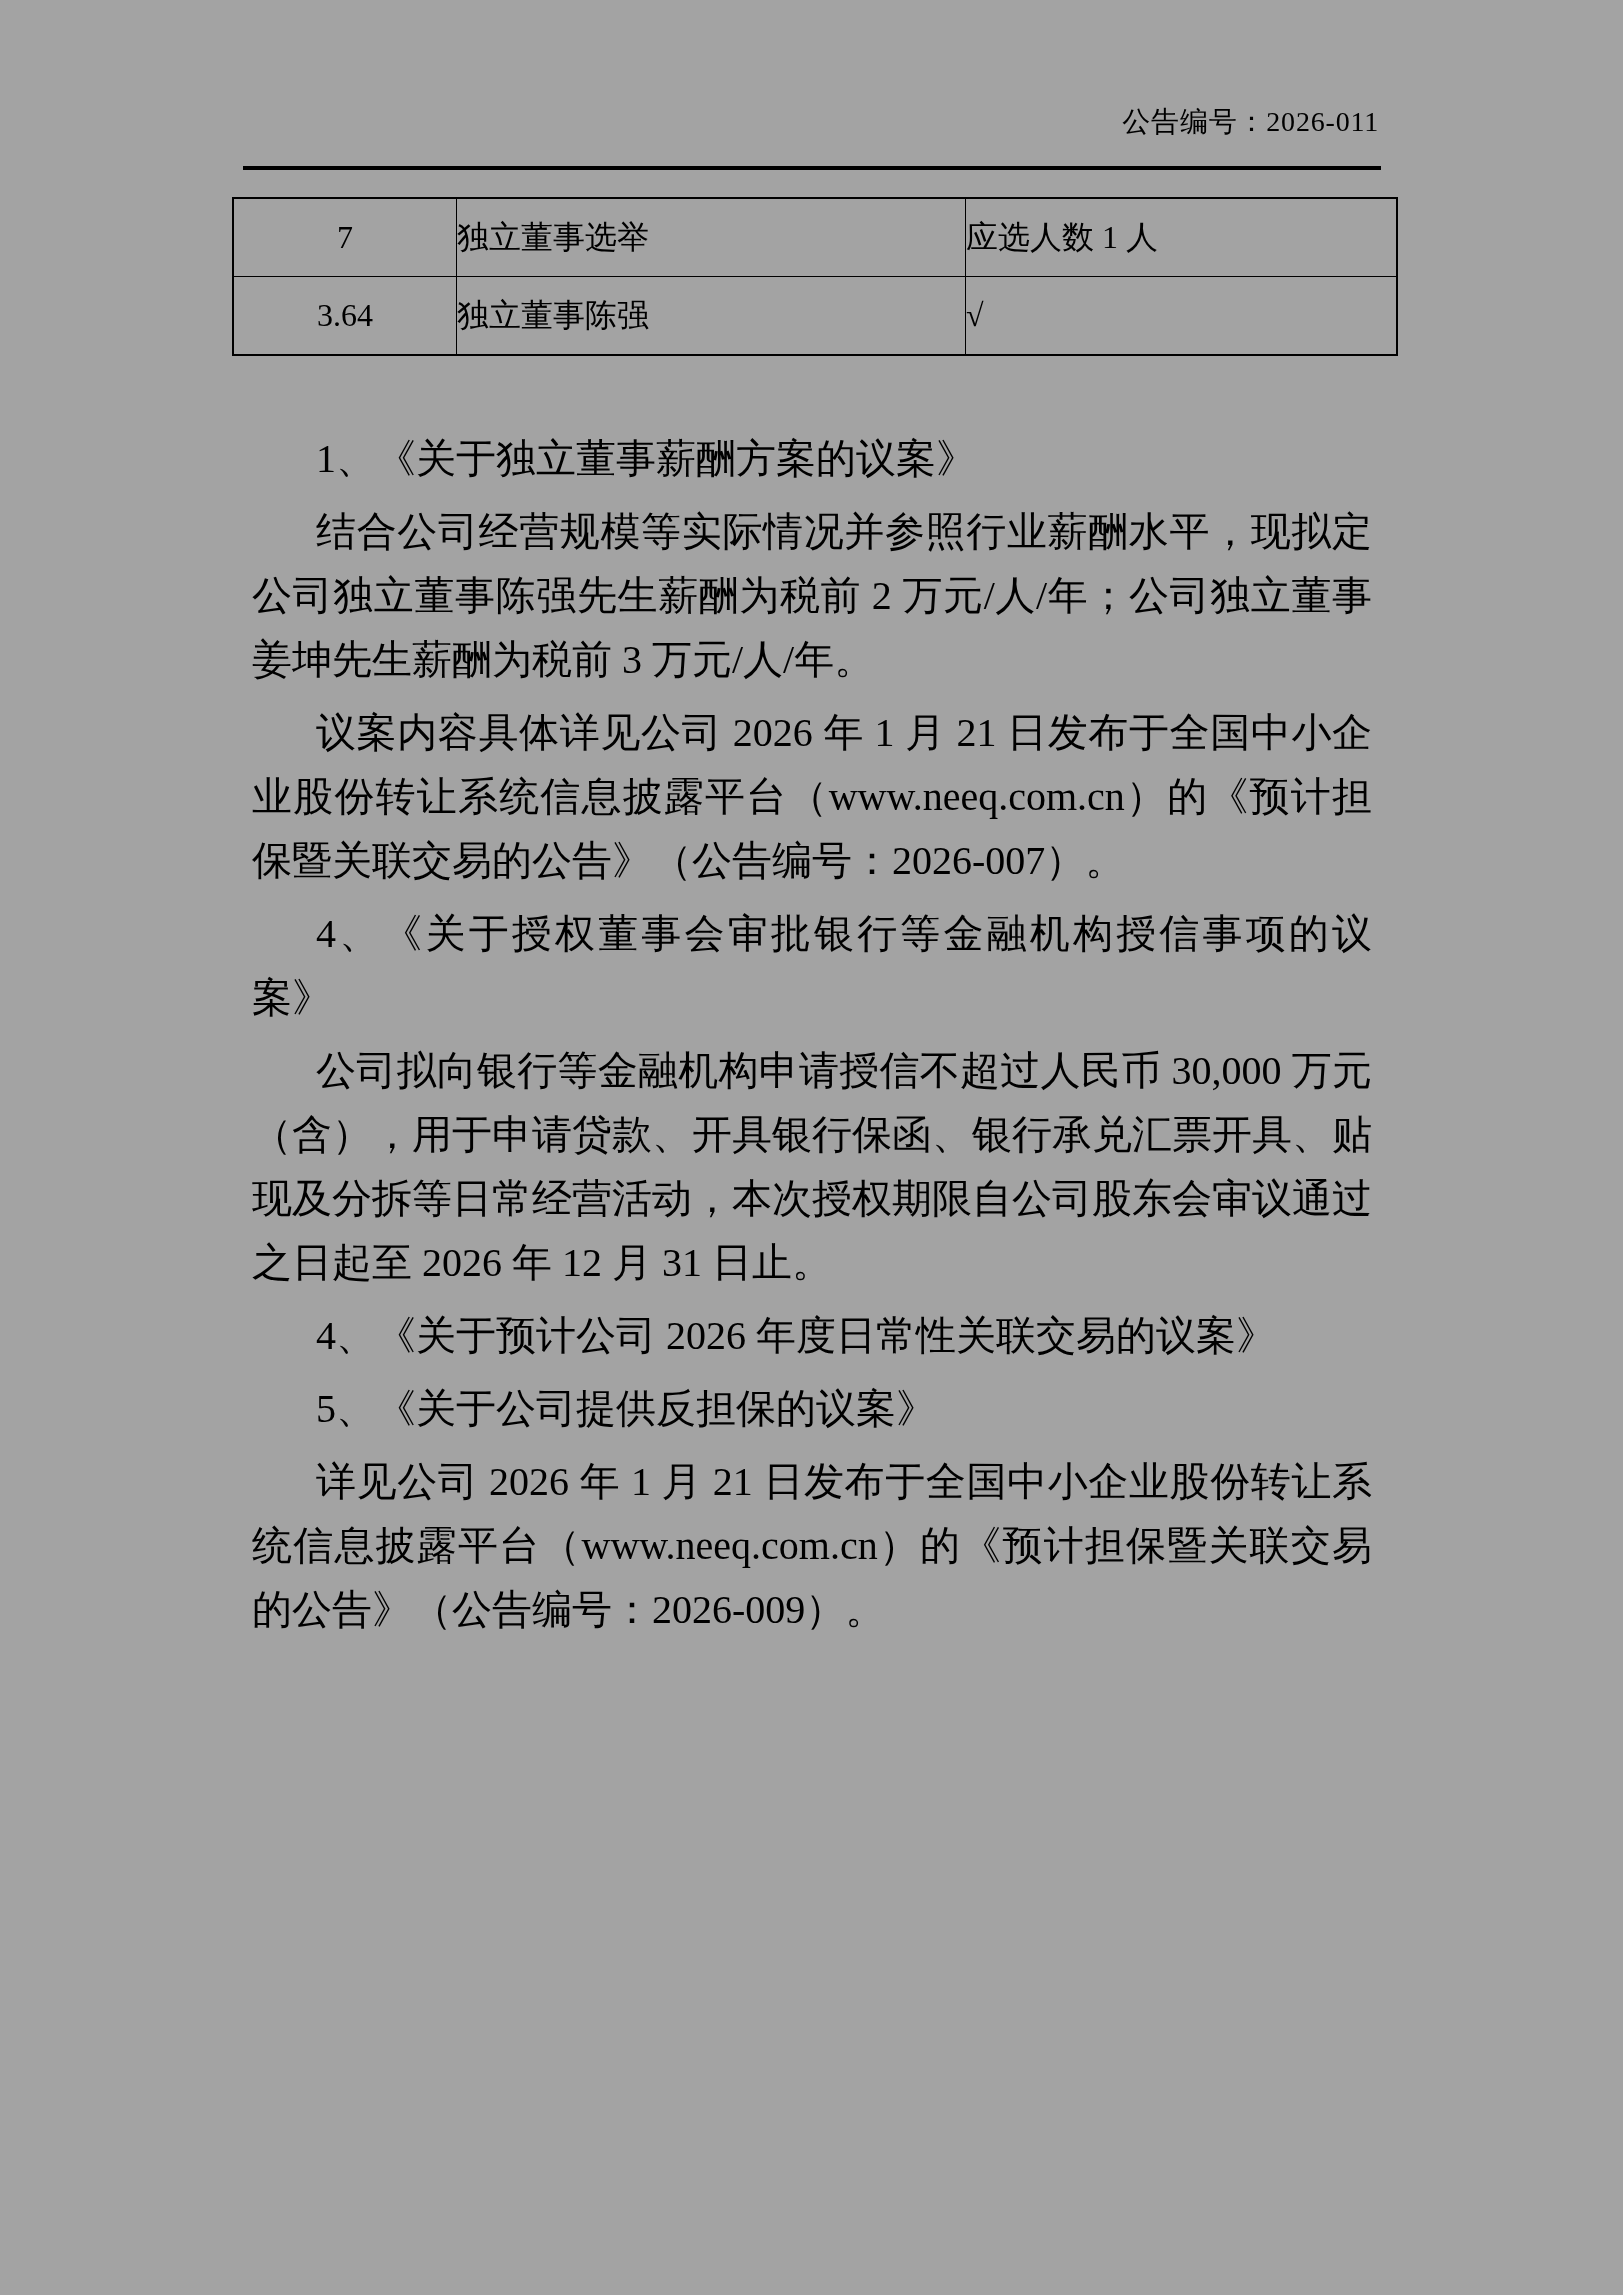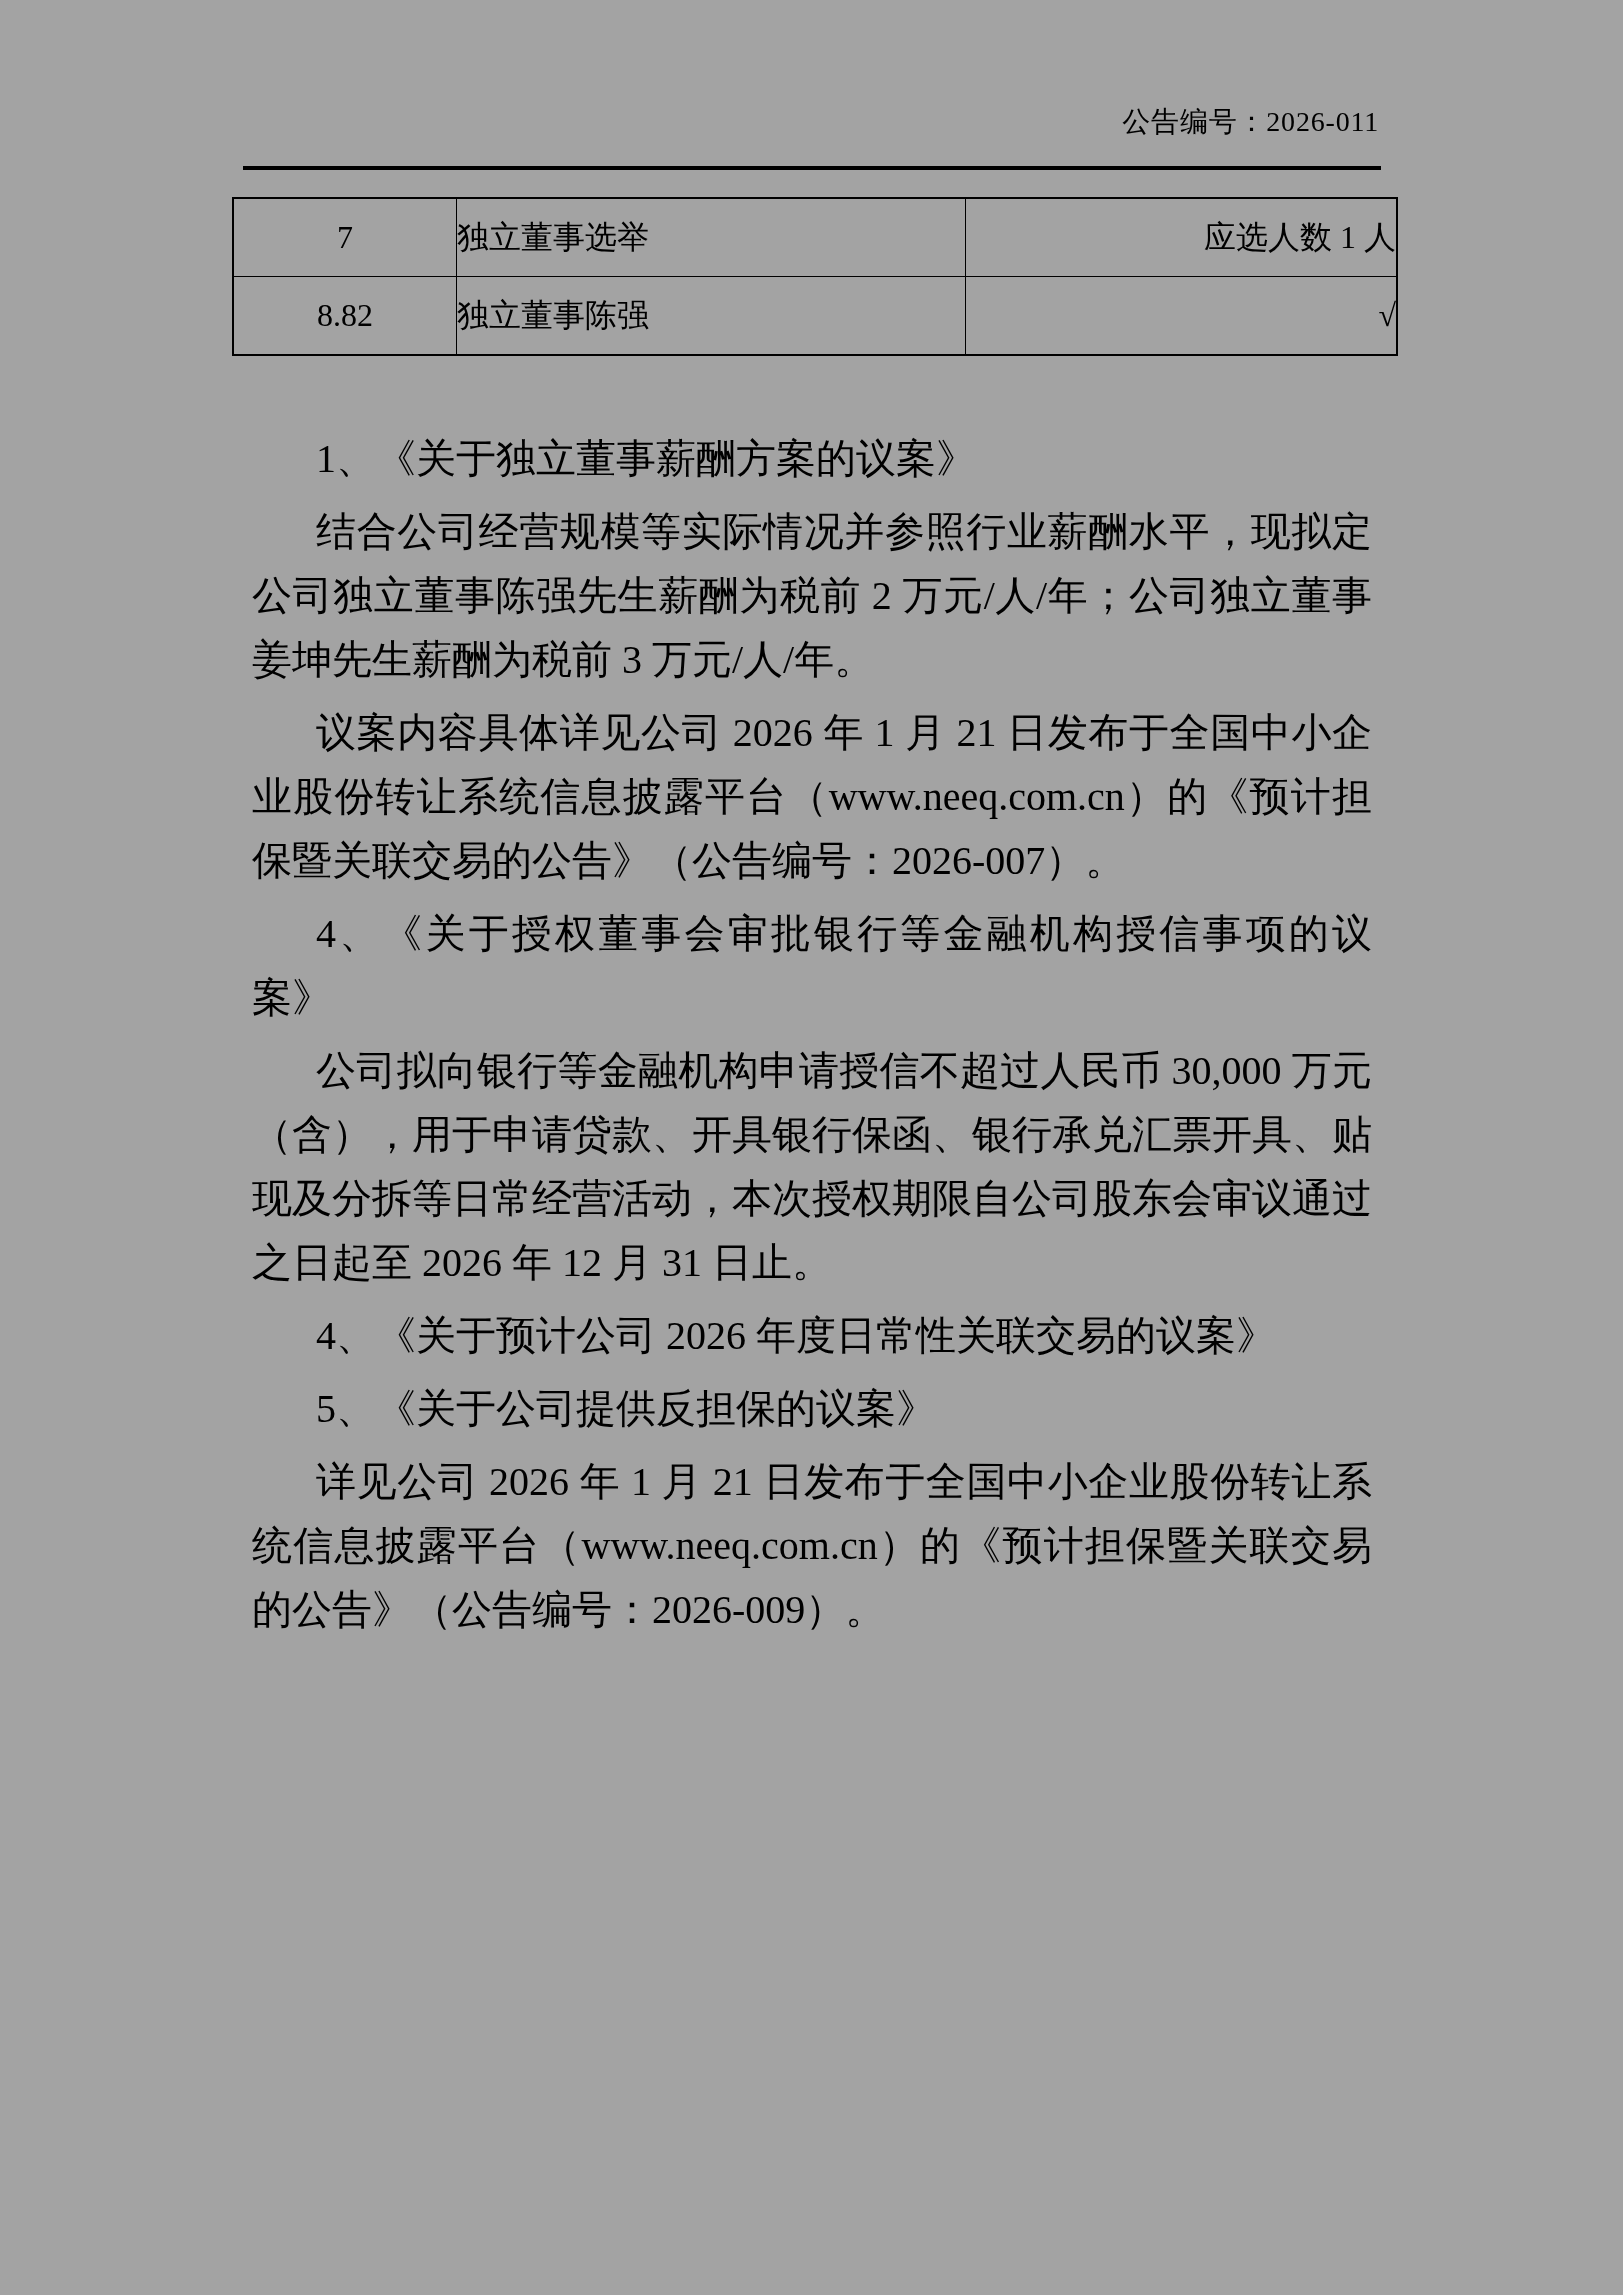--- a/index.html
+++ b/index.html
@@ -48,21 +48,21 @@
     border: 1.7px solid #000000;
     height: 77px;
     font-size: 32px;
     vertical-align: middle;
     padding: 0;
     overflow: hidden;
   }
   table.proposal { border: 2.5px solid #000000; }
   td.c-no     { width: 222px; text-align: center; }
   td.c-title  { width: 508px; text-align: left; padding-left: 12px; }
-  td.c-result { width: 430px; text-align: right; }
+  td.c-result { width: 430px; text-align: left; }
   
   .doc-body {
     position: absolute;
     top: 418px;
     left: 243px;
     width: 1138px;
   }
   .doc-body p {
     margin: 9px;
     font-size: 40px;
@@ -82,21 +82,21 @@
   <div class="header-rule"></div>
 
   <table class="proposal">
     <tbody>
       <tr>
         <td class="c-no">7</td>
         <td class="c-title">独立董事选举</td>
         <td class="c-result">应选人数 1 人</td>
       </tr>
       <tr>
-        <td class="c-no">8.82</td>
+        <td class="c-no">3.64</td>
         <td class="c-title">独立董事陈强</td>
         <td class="c-result">√</td>
       </tr>
     </tbody>
   </table>
 
   <div class="doc-body">
     <p>1、《关于独立董事薪酬方案的议案》</p>
     <p>结合公司经营规模等实际情况并参照行业薪酬水平，现拟定公司独立董事陈强先生薪酬为税前 2 万元/人/年；公司独立董事姜坤先生薪酬为税前 3 万元/人/年。</p>
     <p>议案内容具体详见公司 2026 年 1 月 21 日发布于全国中小企业股份转让系统信息披露平台（www.neeq.com.cn）的《预计担保暨关联交易的公告》（公告编号：2026-007）。</p>

